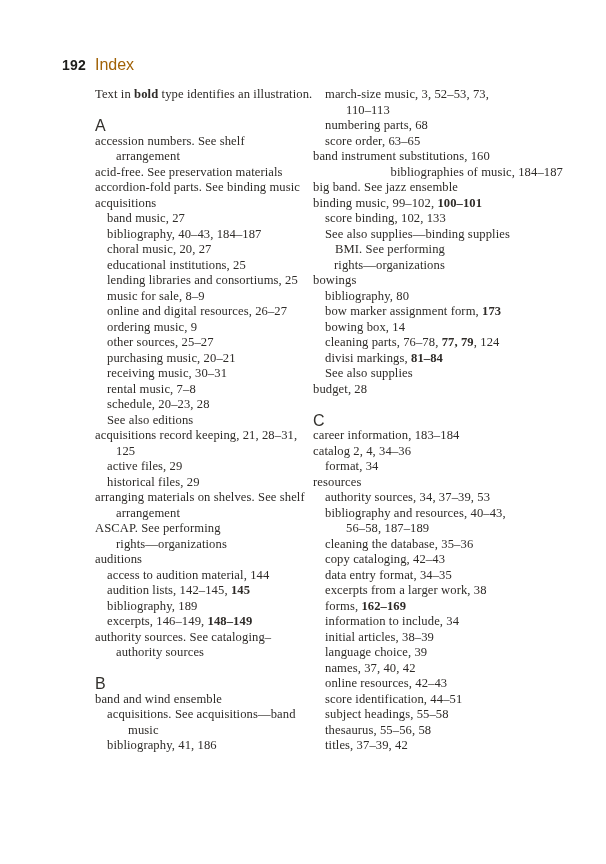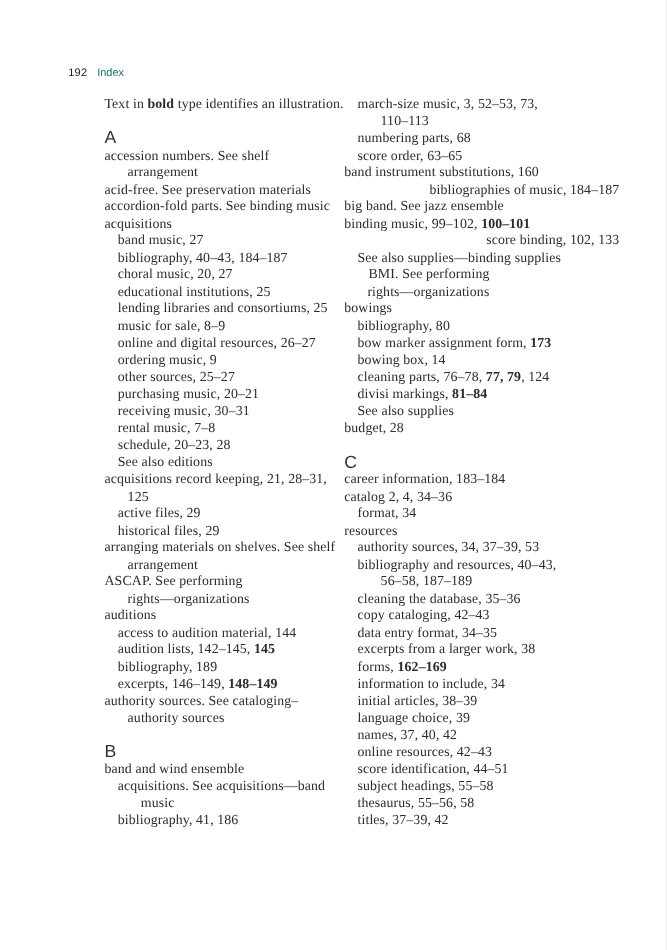--- a/index.html
+++ b/index.html
@@ -9,22 +9,22 @@
     background:#ffffff;
     font-family:"Liberation Serif", "DejaVu Serif", serif;
     color:#2e2b28;
     overflow:hidden;
   }
   .hdr {
     position:absolute; left:62px; top:56px;
     font-family:"Liberation Sans", "DejaVu Sans", sans-serif;
     white-space:nowrap;
   }
-  .hdr .num { font-weight:normal; font-size:10px; color:#1c1c1a; letter-spacing:0.2px; }
-  .hdr .lbl { font-size:10px; color:#0f766e; margin-left:9px; }
+  .hdr .num { font-weight:bold; font-size:14px; color:#1c1c1a; letter-spacing:0.2px; }
+  .hdr .lbl { font-size:16px; color:#a16207; margin-left:9px; }
   .col { position:absolute; top:87px; }
   .col-left  { left:95px;  width:230px; }
   .col-right { left:313px; width:250px; }
   .line {
     height:15.5px; line-height:15.5px;
     font-size:12.6px;
     white-space:nowrap;
     letter-spacing:0.1px;
   }
   .line.heading {
@@ -89,21 +89,21 @@
     </div>
   <div class="col col-right">
       <div class="line" style="padding-left: 12px;"><span>march-size music, 3, 52–53, 73,</span></div>
       <div class="line" style="padding-left: 33px;"><span>110–113</span></div>
       <div class="line" style="padding-left: 12px;"><span>numbering parts, 68</span></div>
       <div class="line" style="padding-left: 12px;"><span>score order, 63–65</span></div>
       <div class="line" style="padding-left: 0px;"><span>band instrument substitutions, 160</span></div>
       <div class="line" style="padding-left: 0px; text-align: right;"><span>bibliographies of music, 184–187</span></div>
       <div class="line" style="padding-left: 0px;"><span>big band. </span><span class="it">See</span><span> jazz ensemble</span></div>
       <div class="line" style="padding-left: 0px;"><span>binding music, 99–102, </span><span class="bd">100–101</span></div>
-      <div class="line" style="padding-left: 12px; text-align: right;"><span>score binding, 102, 133</span></div>
+      <div class="line" style="padding-left: 12px;"><span>score binding, 102, 133</span></div>
       <div class="line" style="padding-left: 12px;"><span class="it">See also</span><span> supplies—binding supplies</span></div>
       <div class="line" style="padding-left: 0px; margin-left: 22px;"><span>BMI. </span><span class="it">See</span><span> performing</span></div>
       <div class="line" style="padding-left: 21px;"><span>rights—organizations</span></div>
       <div class="line" style="padding-left: 0px;"><span>bowings</span></div>
       <div class="line" style="padding-left: 12px;"><span>bibliography, 80</span></div>
       <div class="line" style="padding-left: 12px;"><span>bow marker assignment form, </span><span class="bd">173</span></div>
       <div class="line" style="padding-left: 12px;"><span>bowing box, 14</span></div>
       <div class="line" style="padding-left: 12px;"><span>cleaning parts, 76–78, </span><span class="bd">77, 79</span><span>, 124</span></div>
       <div class="line" style="padding-left: 12px;"><span>divisi markings, </span><span class="bd">81–84</span></div>
       <div class="line" style="padding-left: 12px;"><span class="it">See also</span><span> supplies</span></div>

